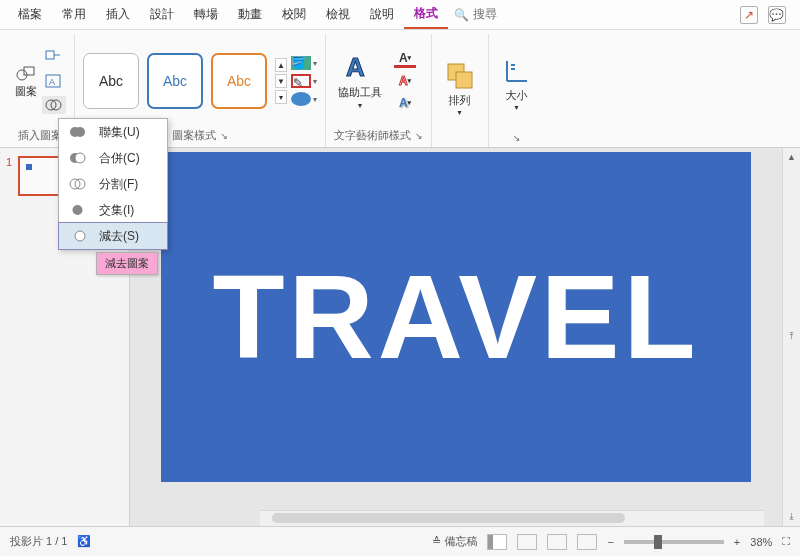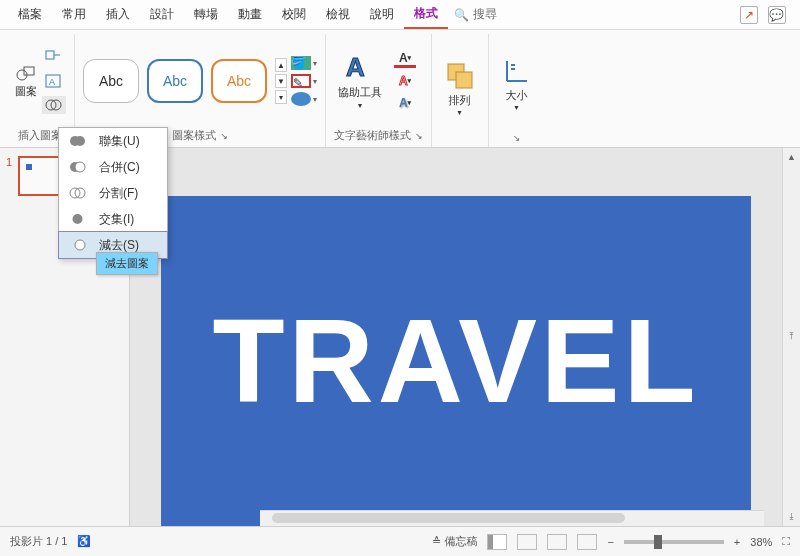--- a/index.html
+++ b/index.html
@@ -17,21 +17,21 @@
 .group:last-child { border-right: none; }
 .group-label { text-align: center; font-size: 11px; color: #666; padding: 2px 0; display: flex; align-items: center; justify-content: center; gap: 4px; }
 .group-content { display: flex; align-items: center; gap: 4px; flex: 1; }
 .launcher { font-size: 9px; color: #666; }
 
 .shape-col { display: flex; flex-direction: column; gap: 2px; align-items: center; }
 .shape-ico { width: 24px; height: 18px; display: flex; align-items: center; justify-content: center; }
 .shape-ico svg { width: 20px; height: 16px; }
 
 .style-gallery { display: flex; gap: 8px; align-items: center; }
-.style-swatch { width: 56px; height: 44px; border: 1px solid #bbb; display: flex; align-items: center; justify-content: center; background: #fff; font-size: 14px; color: #333; border-radius: 12px; }
+.style-swatch { width: 56px; height: 56px; border: 1px solid #bbb; display: flex; align-items: center; justify-content: center; background: #fff; font-size: 14px; color: #333; border-radius: 7px; }
 .style-swatch.blue { border: 2px solid #3d7ab9; color: #3d7ab9; }
 .style-swatch.orange { border: 2px solid #e0832f; color: #e0832f; }
 .gallery-arrows { display: flex; flex-direction: column; gap: 2px; }
 .gallery-arrows span { width: 12px; height: 14px; border: 1px solid #ccc; display: flex; align-items: center; justify-content: center; font-size: 8px; background: #fff; }
 
 .fill-col { display: flex; flex-direction: column; gap: 4px; }
 .fill-row { display: flex; align-items: center; gap: 2px; }
 .fill-row .swatch { width: 20px; height: 14px; }
 .fill-row .dd { font-size: 8px; color: #666; }
 
@@ -41,42 +41,42 @@
 .small-col { display: flex; flex-direction: column; gap: 4px; margin-left: 4px; }
 .small-col .sico { width: 22px; height: 18px; display: flex; align-items: center; justify-content: center; }
 
 .workspace { position: absolute; top: 148px; left: 0; right: 0; bottom: 30px; display: flex; background: #e6e6e6; }
 .thumbs { width: 130px; background: #f4f4f4; border-right: 1px solid #d0d0d0; padding: 8px 6px; }
 .thumb { display: flex; gap: 6px; align-items: flex-start; }
 .thumb-num { font-size: 11px; color: #c43; }
 .thumb-slide { width: 64px; height: 40px; background: #fafafa; border: 2px solid #d24f2f; position: relative; }
 .thumb-slide .dot { position: absolute; width: 6px; height: 6px; background: #3a69bd; left: 6px; top: 6px; }
 
-.canvas-area { flex: 1; position: relative; display: flex; align-items: flex-end; justify-content: center; overflow: auto; }
+.canvas-area { flex: 1; position: relative; display: flex; align-items: flex-start; justify-content: center; overflow: auto; }
 .slide { width: 590px; height: 330px; background: #3a69bd; display: flex; align-items: center; justify-content: center; margin-top: 4px; }
 .slide-text { font-size: 118px; font-weight: 900; color: #fff; letter-spacing: 4px; font-family: Arial Black, Arial, sans-serif; }
 .hscroll { position: absolute; bottom: 0; left: 130px; right: 18px; height: 16px; background: #f0f0f0; border-top: 1px solid #d8d8d8; }
 .hscroll .thumb { position: absolute; left: 12px; top: 2px; height: 10px; width: 70%; background: #d4d4d4; border-radius: 5px; }
 .vscroll { width: 18px; background: #f0f0f0; border-left: 1px solid #d8d8d8; display: flex; flex-direction: column; align-items: center; justify-content: space-between; padding: 4px 0; }
 .vscroll .arr { font-size: 9px; color: #666; }
 
 .statusbar { position: absolute; bottom: 0; left: 0; right: 0; height: 30px; background: #f6f6f6; border-top: 1px solid #d0d0d0; display: flex; align-items: center; padding: 0 10px; font-size: 11px; color: #555; gap: 10px; }
 .statusbar .spacer { flex: 1; }
 .statusbar .vbtn { width: 20px; height: 16px; border: 1px solid #bbb; display: inline-block; }
 .zoom-slider { width: 100px; height: 4px; background: #bbb; position: relative; }
 .zoom-slider .knob { position: absolute; width: 8px; height: 14px; background: #666; top: -5px; left: 30%; }
 
 
-.dropdown { position: absolute; top: 118px; left: 58px; width: 110px; background: #fff; border: 1px solid #b0b0b0; box-shadow: 2px 2px 6px rgba(0,0,0,.2); z-index: 50; margin-top: 9px; }
+.dropdown { position: absolute; top: 118px; left: 58px; width: 110px; background: #fff; border: 1px solid #b0b0b0; box-shadow: 2px 2px 6px rgba(0,0,0,.2); z-index: 50; }
 .dropdown .item { display: flex; align-items: center; gap: 10px; padding: 4px 8px; font-size: 12px; }
 .dropdown .item:hover, .dropdown .item.hover { background: #d8e6f2; }
 .dropdown .item.hover { outline: 1px solid #88b; }
 .dropdown .dico { width: 22px; height: 18px; display: flex; align-items: center; justify-content: center; }
 
-.tooltip { position: absolute; top: 252px; left: 96px; background: #7dd3fc; border: 1px solid #b0b0b0; padding: 3px 8px; font-size: 11px; box-shadow: 1px 1px 3px rgba(0,0,0,.2); z-index: 60; text-align: center; }
+.tooltip { position: absolute; top: 252px; left: 96px; background: #f9a8d4; border: 1px solid #b0b0b0; padding: 3px 8px; font-size: 11px; box-shadow: 1px 1px 3px rgba(0,0,0,.2); z-index: 60; text-align: center; }
 </style>
 </head>
 <body>
 
 <div class="menubar">
   <span class="tab">檔案</span>
   <span class="tab">常用</span>
   <span class="tab">插入</span>
   <span class="tab">設計</span>
   <span class="tab">轉場</span>

